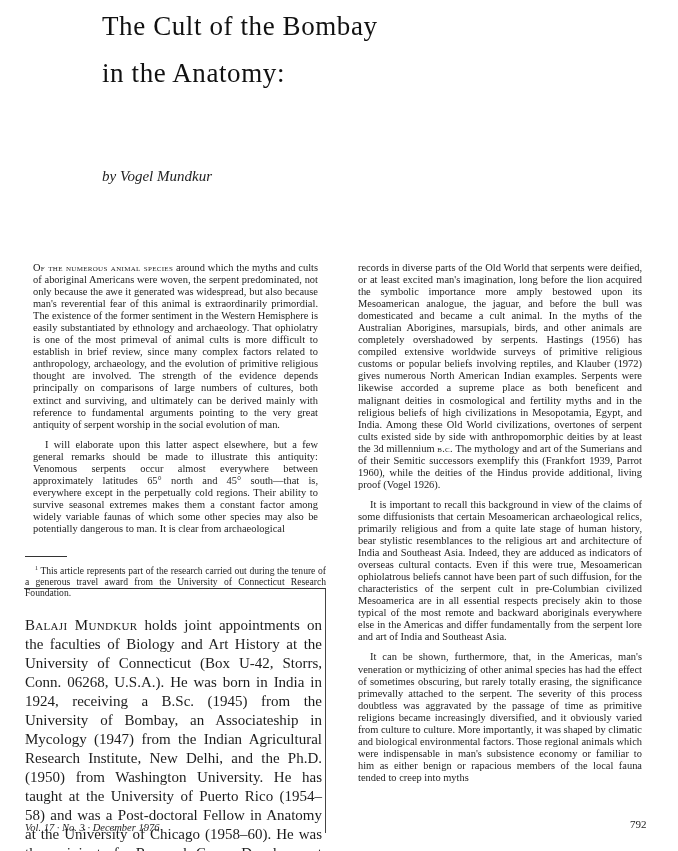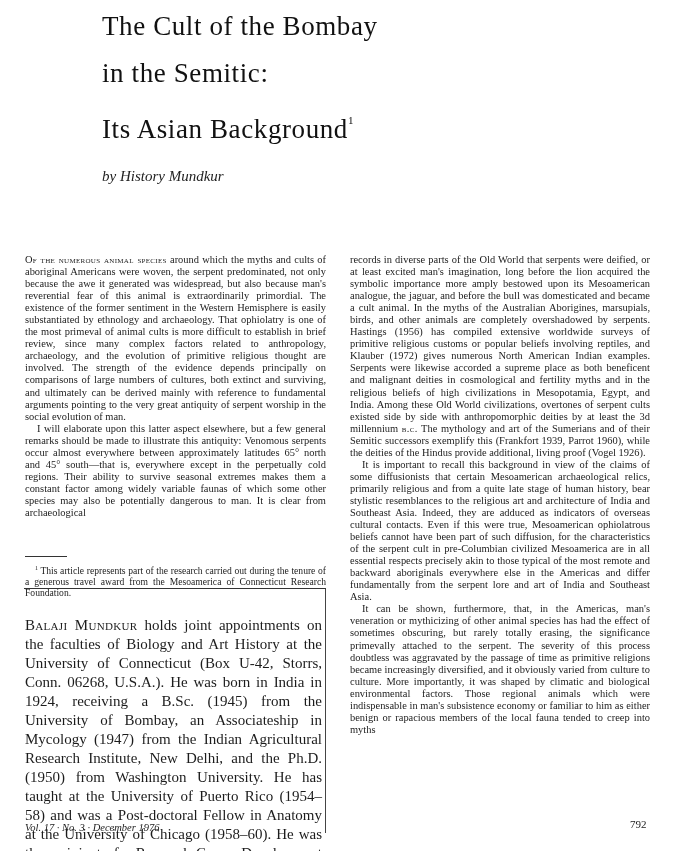--- a/index.html
+++ b/index.html
@@ -47,21 +47,21 @@
     .col {
       position: absolute;
       top: 254px;
       font-size: 10.45px;
       line-height: 12.05px;
       text-align: justify;
       color: #1c1c1c;
     }
     .col-left { left: 25px; width: 301px; }
     .col-right { left: 350px; width: 300px; }
-    .para { margin: 0; text-indent: 0; }
+    .para { margin: 8px; text-indent: 0; }
     .para.indent { text-indent: 12px; }
     .smallcaps { font-variant: small-caps; letter-spacing: 0.3px; }
     .footnote-rule {
       position: absolute;
       left: 25px;
       top: 556px;
       width: 42px;
       height: 0;
       border-top: 1px solid #333;
     }
@@ -114,33 +114,32 @@
       top: 818px;
       font-size: 11px;
       color: #222;
     }
   </style>
 </head>
 <body>
 
 <div class="title-block">
   <h1 class="title-line">The Cult of the Bombay</h1>
-  <h1 class="title-line">in the Semitic:</h1>
-  <h1 class="title-line"><span>Its Asian Background</span><sup>1</sup></h1>
+  <h1 class="title-line">in the Anatomy:</h1>
 </div>
 
-<div class="byline">by History Mundkur</div>
+<div class="byline">by Vogel Mundkur</div>
 
 <div class="col col-left">
   <p class="para"><span class="smallcaps">Of the numerous animal species</span><span> around which the myths and cults of aboriginal Americans were woven, the serpent predominated, not only because the awe it generated was widespread, but also because man's reverential fear of this animal is extraordinarily primordial. The existence of the former sentiment in the Western Hemisphere is easily substantiated by ethnology and archaeology. That ophiolatry is one of the most primeval of animal cults is more difficult to establish in brief review, since many complex factors related to anthropology, archaeology, and the evolution of primitive religious thought are involved. The strength of the evidence depends principally on comparisons of large numbers of cultures, both extinct and surviving, and ultimately can be derived mainly with reference to fundamental arguments pointing to the very great antiquity of serpent worship in the social evolution of man.</span></p>
   <p class="para indent">I will elaborate upon this latter aspect elsewhere, but a few general remarks should be made to illustrate this antiquity: Venomous serpents occur almost everywhere between approximately latitudes 65° north and 45° south—that is, everywhere except in the perpetually cold regions. Their ability to survive seasonal extremes makes them a constant factor among widely variable faunas of which some other species may also be potentially dangerous to man. It is clear from archaeological</p>
 </div>
 
 <div class="footnote-rule"></div>
-<p class="footnote"><sup>1</sup><span> This article represents part of the research carried out during the tenure of a generous travel award from the Mesoamerica of Connecticut Research Foundation.</span></p>
+<p class="footnote"><sup>1</sup><span> This article represents part of the research carried out during the tenure of a generous travel award from the University of Connecticut Research Foundation.</span></p>
 
 <div class="bio-box"></div>
 <div class="bio">
   <p><span class="smallcaps">Balaji Mundkur</span><span> holds joint appointments on the faculties of Biology and Art History at the University of Connecticut (Box U-42, Storrs, Conn. 06268, U.S.A.). He was born in India in 1924, receiving a B.Sc. (1945) from the University of Bombay, an Associateship in Mycology (1947) from the Indian Agricultural Research Institute, New Delhi, and the Ph.D. (1950) from Washington University. He has taught at the University of Puerto Rico (1954–58) and was a Post-doctoral Fellow in Anatomy at the University of Chicago (1958–60). He was the recipient of a Research Career Development Award from the U.S. Public Health Service (1960–65), has published in the fields of microbial genetics, cytology and cytochemistry, and holds a patent on a scanning device for microspectrophotometry. His interests and writings are now primarily related to primitive religions. He is currently preparing a book analyzing ophiolatry on a worldwide scale.</span></p>
   <p class="indent">The present paper, submitted in final form 8 i 76, was sent for comment to 50 scholars. The responses are printed below and are followed by a reply by the author.</p>
 </div>
 
 <div class="col col-right">
   <p class="para"><span>records in diverse parts of the Old World that serpents were deified, or at least excited man's imagination, long before the lion acquired the symbolic importance more amply bestowed upon its Mesoamerican analogue, the jaguar, and before the bull was domesticated and became a cult animal. In the myths of the Australian Aborigines, marsupials, birds, and other animals are completely overshadowed by serpents. Hastings (1956) has compiled extensive worldwide surveys of primitive religious customs or popular beliefs involving reptiles, and Klauber (1972) gives numerous North American Indian examples. Serpents were likewise accorded a supreme place as both beneficent and malignant deities in cosmological and fertility myths and in the religious beliefs of high civilizations in Mesopotamia, Egypt, and India. Among these Old World civilizations, overtones of serpent cults existed side by side with anthropomorphic deities by at least the 3d millennium </span><span class="smallcaps">b.c.</span><span> The mythology and art of the Sumerians and of their Semitic successors exemplify this (Frankfort 1939, Parrot 1960), while the deities of the Hindus provide additional, living proof (Vogel 1926).</span></p>
   <p class="para indent">It is important to recall this background in view of the claims of some diffusionists that certain Mesoamerican archaeological relics, primarily religious and from a quite late stage of human history, bear stylistic resemblances to the religious art and architecture of India and Southeast Asia. Indeed, they are adduced as indicators of overseas cultural contacts. Even if this were true, Mesoamerican ophiolatrous beliefs cannot have been part of such diffusion, for the characteristics of the serpent cult in pre-Columbian civilized Mesoamerica are in all essential respects precisely akin to those typical of the most remote and backward aboriginals everywhere else in the Americas and differ fundamentally from the serpent lore and art of India and Southeast Asia.</p>

